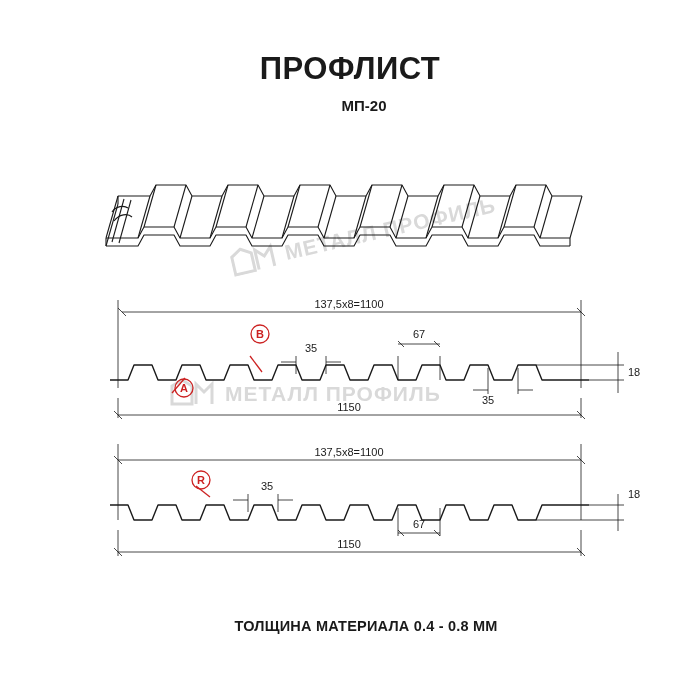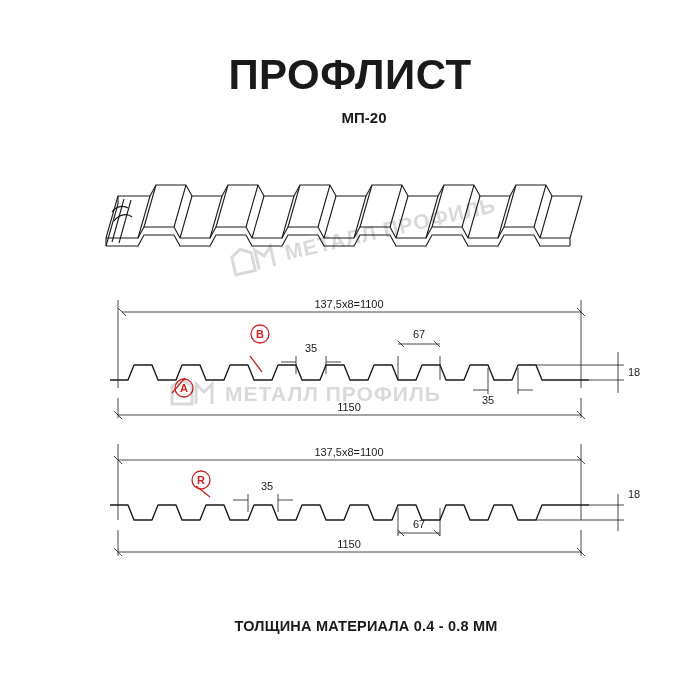--- a/index.html
+++ b/index.html
@@ -21,21 +21,21 @@
     height: 700px;
   }
   .title-block {
     position: absolute;
     top: 52px;
     left: 0;
     width: 700px;
     text-align: center;
   }
   .main-title {
-    font-size: 42px;
+    font-size: 31px;
     font-weight: bold;
     letter-spacing: 0.5px;
     color: #1a1a1a;
     line-height: 1.1;
   }
   .sub-title {
     margin-top: 11px;
     font-size: 15px;
     font-weight: bold;
     color: #1a1a1a;

